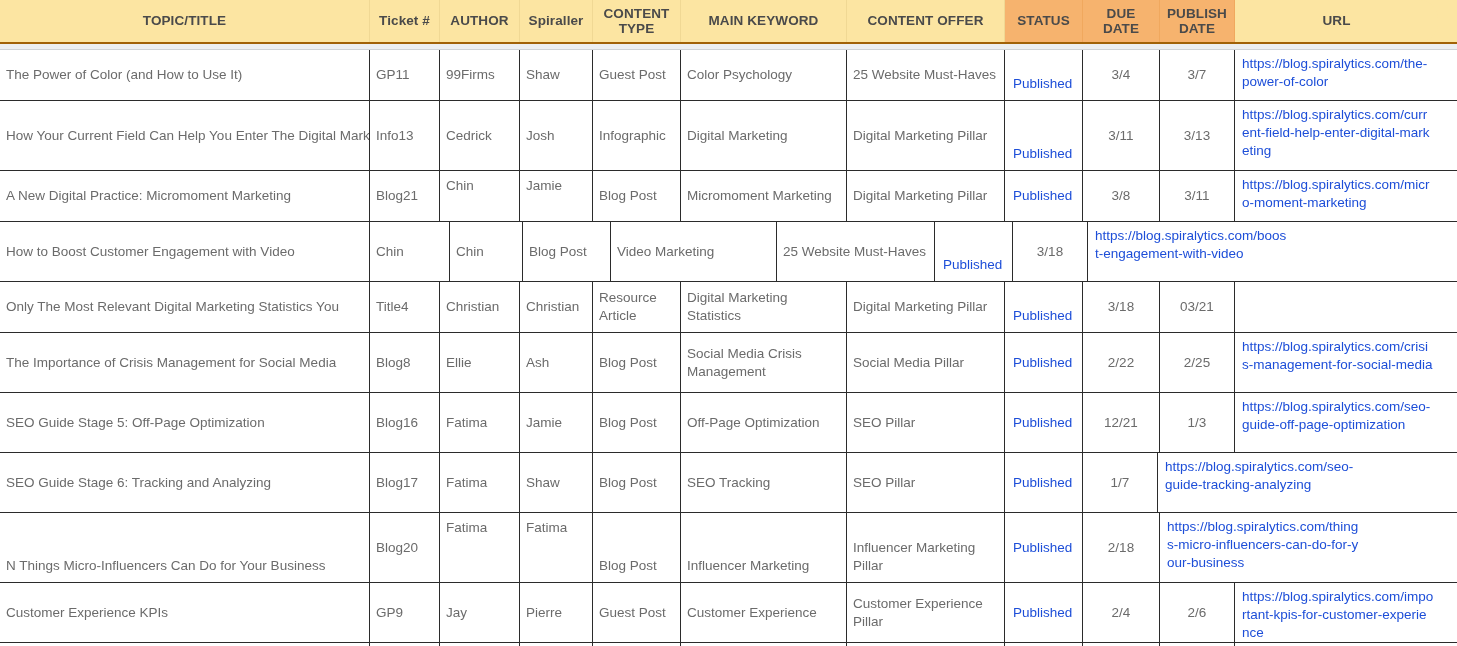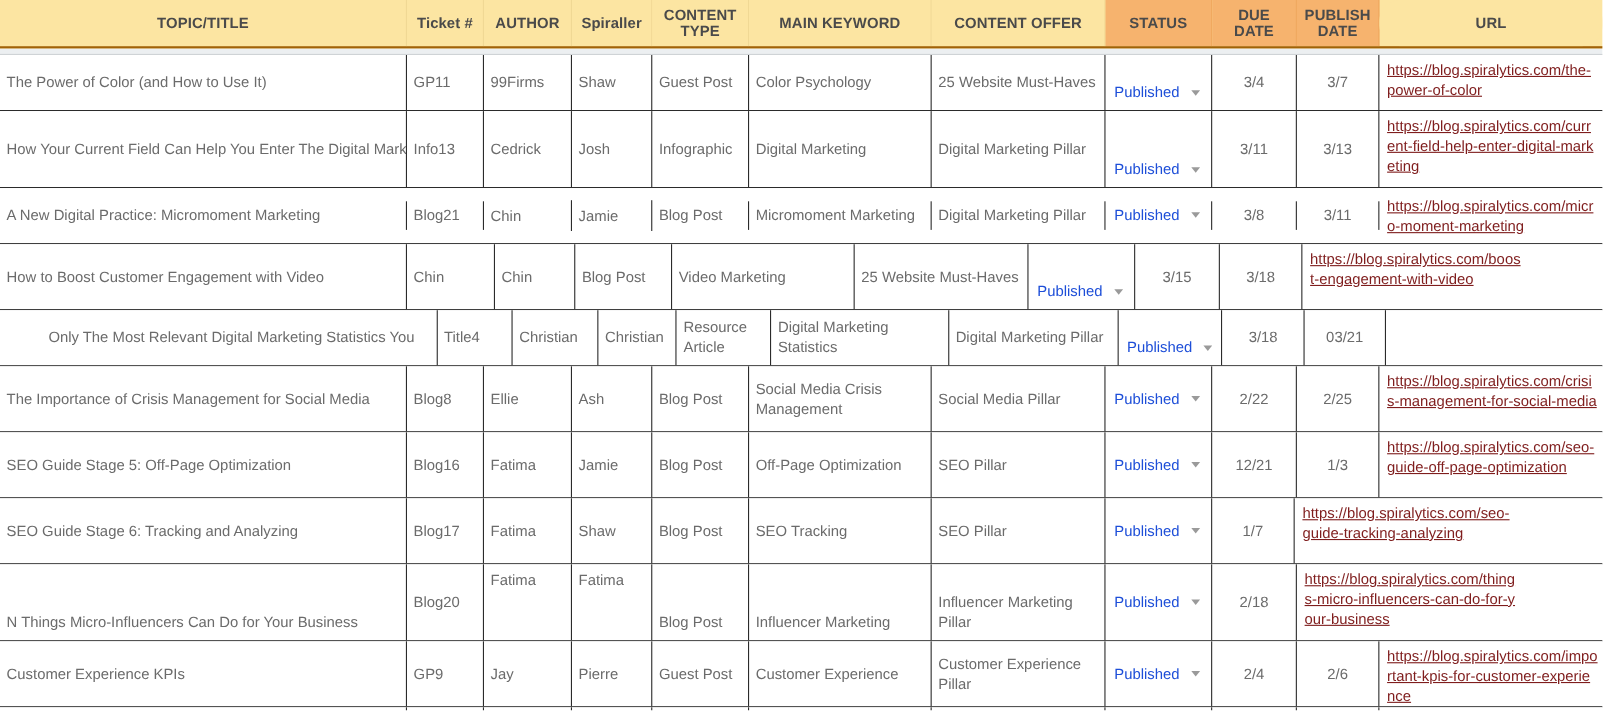--- a/index.html
+++ b/index.html
@@ -103,37 +103,36 @@
 
   
   .cell.url {
     white-space: normal;
     align-items: flex-start;
     padding-top: 5px;
     padding-left: 7px;
     padding-right: 4px;
   }
   .url-link {
-    color: #7f1d1d;
-    text-decoration: underline;
+    color: #1d4ed8;
     font-size: 13.5px;
     line-height: 1.33;
     word-break: break-all;
     cursor: pointer;
   }
 
   
   .c0 { width: 370px; }
   .c1 { width: 70px; }
   .c2 { width: 80px; }
   .c3 { width: 73px; }
   .c4 { width: 88px; }
   .c5 { width: 166px; }
   .c6 { width: 158px; }
-  .c7 { width: 97px; }
+  .c7 { width: 78px; }
   .c8 { width: 77px; }
   .c9 { width: 75px; }
   .c10 { width: 203px; }
 </style>
 </head>
 <body>
 
 <div id="page">
 
   <div class="hdr-wrap">
@@ -224,21 +223,21 @@
         <div class="cell c8 center">
           <span>3/11</span>
         </div>
         <div class="cell c9 center">
           <span>3/13</span>
         </div>
         <div class="cell c10 last url">
           <span class="url-link">https://blog.spiralytics.com/current-field-help-enter-digital-marketing</span>
         </div>
       </div>
-      <div class="row" style="height: 51px; align-items: center;">
+      <div class="row" style="height: 51px;">
         <div class="cell c0">
           <span>A New Digital Practice: Micromoment Marketing</span>
         </div>
         <div class="cell c1">
           <span>Blog21</span>
         </div>
         <div class="cell c2 top">
           <span>Chin</span>
         </div>
         <div class="cell c3 top">
@@ -287,31 +286,28 @@
         </div>
         <div class="cell c6 wrapc">
           <span>25 Website Must-Haves</span>
         </div>
         <div class="cell c7 bottom status">
           <div class="status-inner">
             <span class="status-label">Published</span>
             <span class="caret"></span>
           </div>
         </div>
-        <div class="cell c8 center">
-          <span>3/15</span>
-        </div>
         <div class="cell c9 center">
           <span>3/18</span>
         </div>
         <div class="cell c10 last url">
           <span class="url-link">https://blog.spiralytics.com/boost-engagement-with-video</span>
         </div>
       </div>
-      <div class="row" style="height: 51px; padding-left: 38px;">
+      <div class="row" style="height: 51px;">
         <div class="cell c0">
           <span>Only The Most Relevant Digital Marketing Statistics You</span>
         </div>
         <div class="cell c1">
           <span>Title4</span>
         </div>
         <div class="cell c2">
           <span>Christian</span>
         </div>
         <div class="cell c3">

